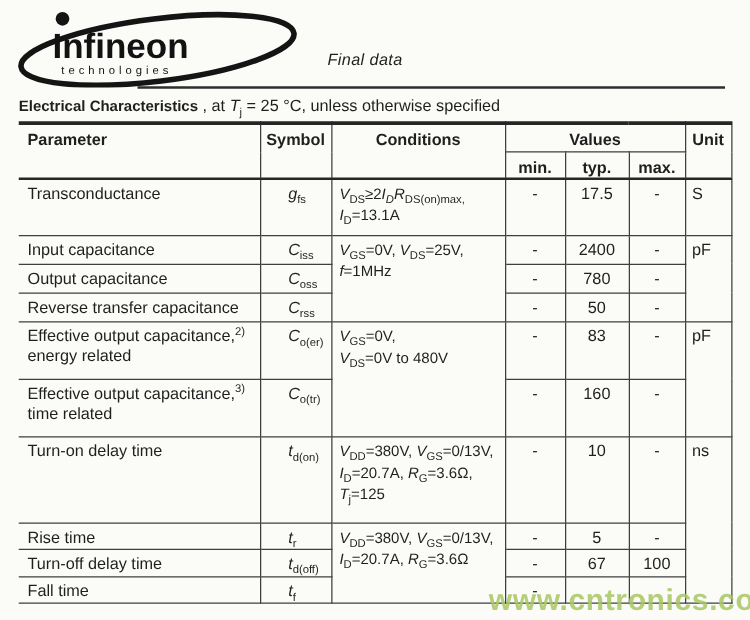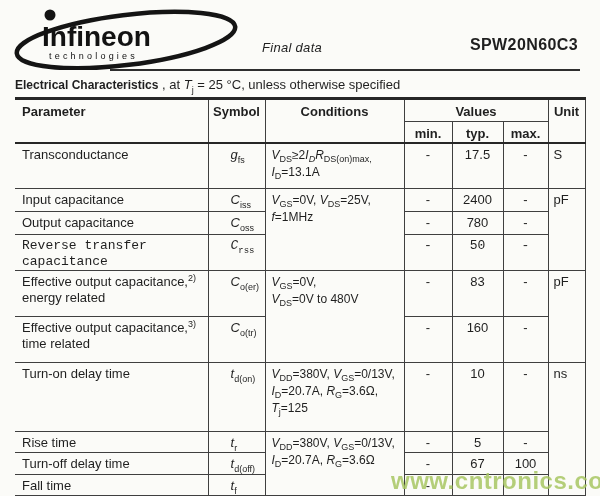--- a/index.html
+++ b/index.html
@@ -35,21 +35,20 @@
   <div class="logo">
     <svg width="236" height="66" viewBox="0 0 236 66">
       <ellipse cx="118" cy="36" rx="110" ry="25" fill="none" stroke="#141414" stroke-width="4.5" transform="rotate(-7 118 36)"></ellipse>
       <circle cx="42" cy="11" r="5.5" fill="#141414"></circle>
       <text x="34" y="42" font-family="Liberation Sans, sans-serif" font-size="28" font-weight="bold" fill="#121212">Infineon</text>
       <text x="41" y="55" font-family="Liberation Sans, sans-serif" font-size="9" letter-spacing="3.2" fill="#121212">technologies</text>
     </svg>
   </div>
 
   <div class="doc-type">Final data</div>
-  <div class="part-number">SPW20N60C3</div>
   <div class="header-rule"></div>
 
   <div class="section-title"><span class="st-bold">Electrical Characteristics</span><span> , at <i>T</i><sub>j</sub> = 25 °C, unless otherwise specified</span></div>
 
   <table>
     <colgroup>
       <col style="width:193px">
         <col style="width:57px">
         <col style="width:139px">
       <col style="width:48px">
@@ -90,21 +89,21 @@
           <td class="num">-</td>
           <td class="unit" rowspan="3">pF</td>
         </tr>
         <tr style="height: 23px;">
           <td class="c0">Output capacitance</td>
           <td class="sym"><i>C</i><sub>oss</sub></td>
           <td class="num">-</td>
           <td class="num">780</td>
           <td class="num">-</td>
         </tr>
-        <tr style="height: 23px; font-family: Liberation Mono, monospace;">
+        <tr style="height: 23px;">
           <td class="c0">Reverse transfer capacitance</td>
           <td class="sym"><i>C</i><sub>rss</sub></td>
           <td class="num">-</td>
           <td class="num">50</td>
           <td class="num">-</td>
         </tr>
         <tr style="height: 46px;">
           <td class="c0">Effective output capacitance,<sup>2)</sup><br>energy related</td>
           <td class="sym"><i>C</i><sub>o(er)</sub></td>
           <td class="cond" rowspan="2"><i>V</i><sub>GS</sub>=0V,<br><i>V</i><sub>DS</sub>=0V to 480V</td>

